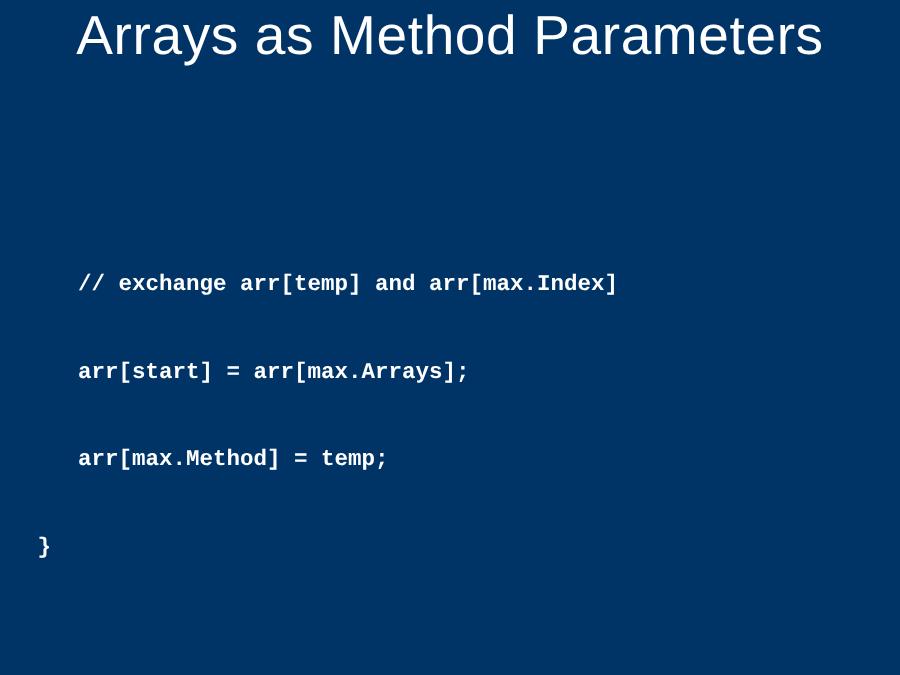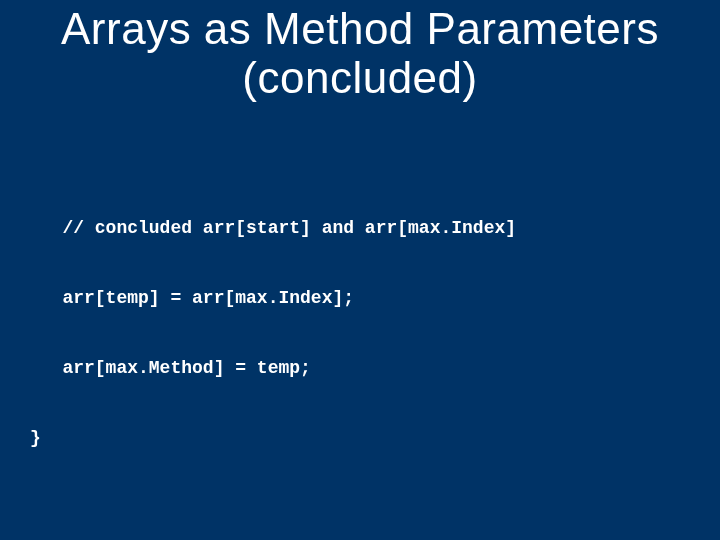--- a/index.html
+++ b/index.html
@@ -45,21 +45,20 @@
     font-weight: bold;
     white-space: pre;
   }
 </style>
 </head>
 <body>
 
 <div class="slide">
   <div class="title">
     <span class="line1">Arrays as Method Parameters</span>
-    <span class="line2">(concluded)</span>
   </div>
   <div class="code-block">
-    <div>   // concluded arr[start] and arr[max.Index]</div>
-    <div>   arr[temp] = arr[max.Index];</div>
+    <div>   // exchange arr[temp] and arr[max.Index]</div>
+    <div>   arr[start] = arr[max.Arrays];</div>
     <div>   arr[max.Method] = temp;</div>
     <div>}</div>
   </div>
 </div>
 
 </body></html>

